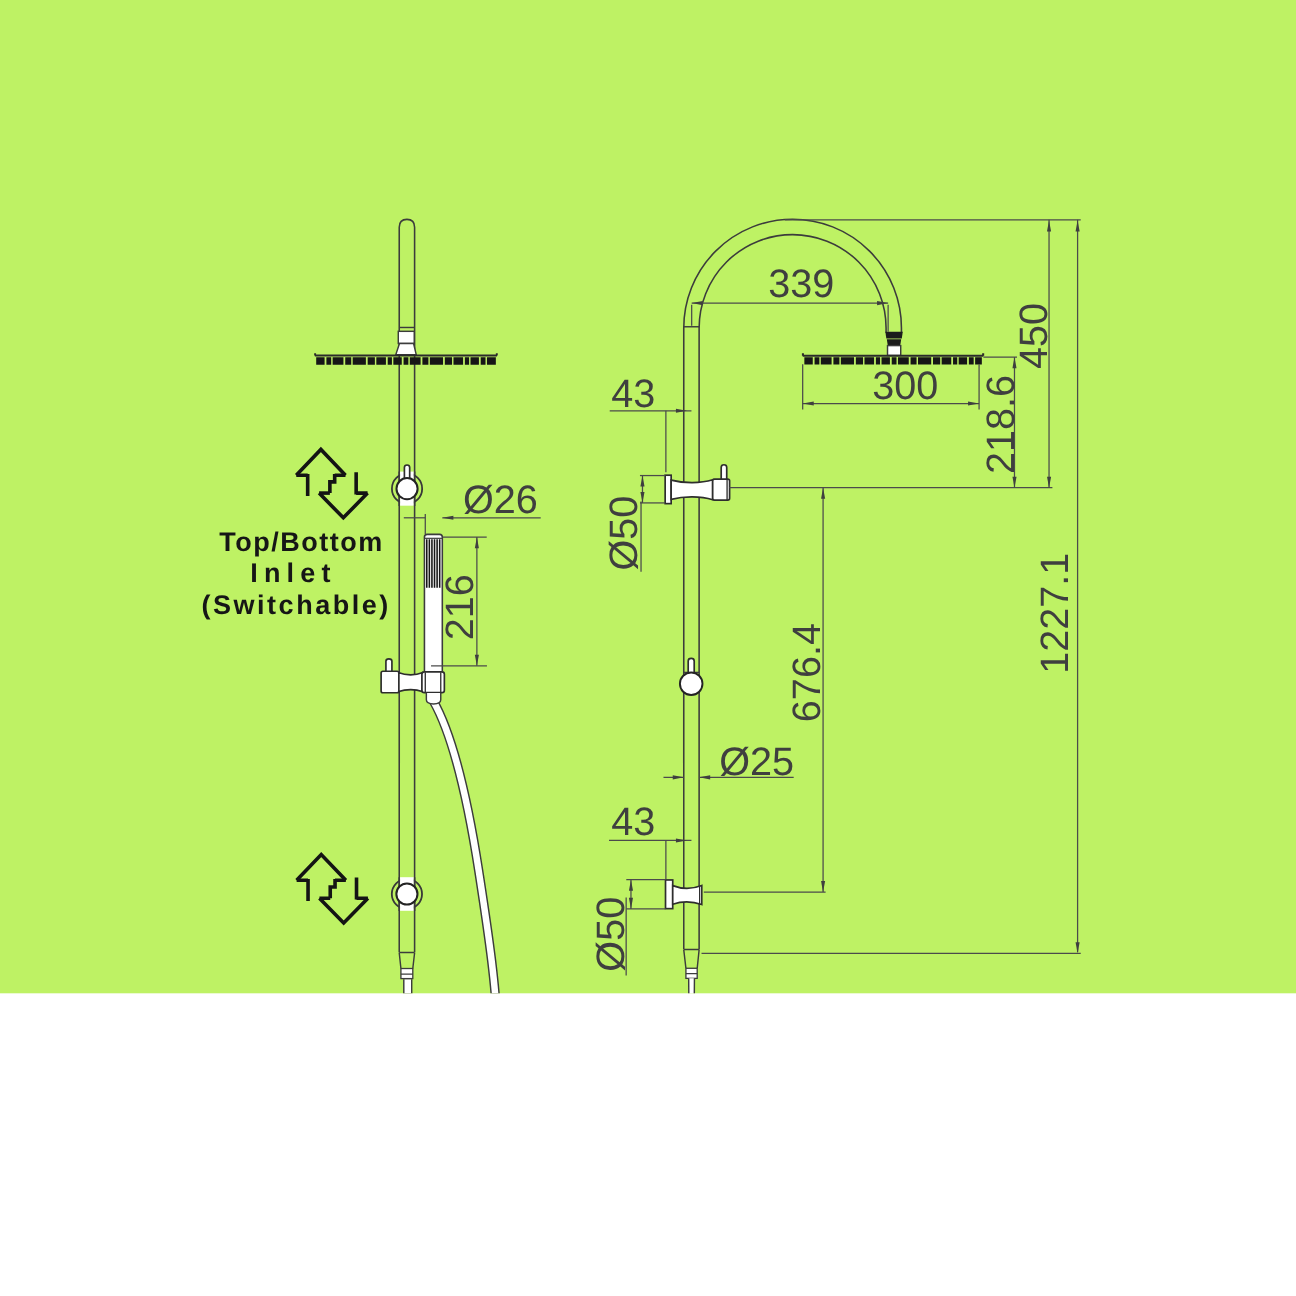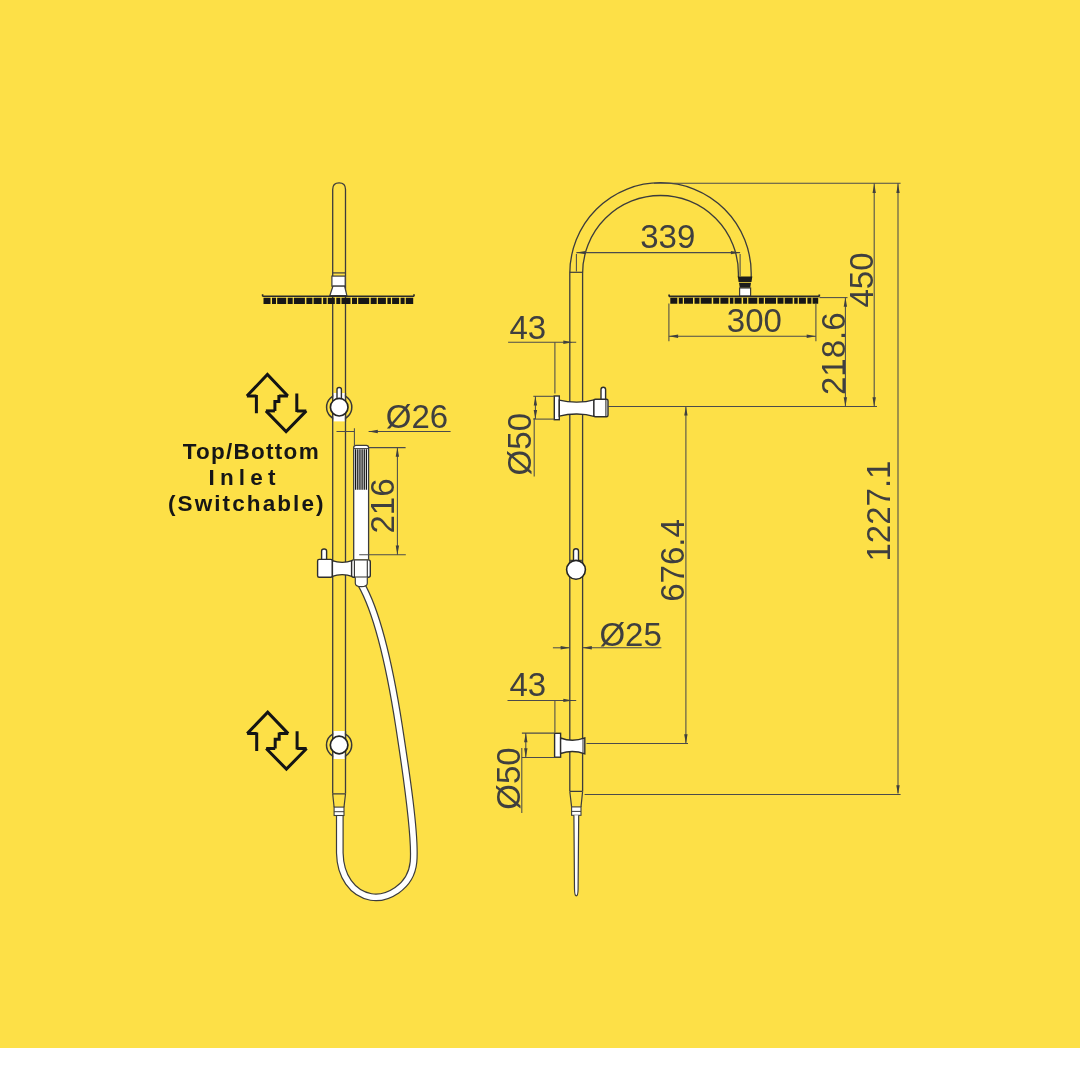--- a/index.html
+++ b/index.html
@@ -1,16 +1,16 @@
 <!DOCTYPE html>
 <html><head>
 <meta charset="utf-8">
 <style>
   html,body{margin:0;padding:0;background:#ffffff;}
-  #stage{position:relative;width:1080px;height:1048px;background:#fde047;overflow:hidden;}
+  #stage{position:relative;width:1080px;height:828px;background:#bef264;overflow:hidden;}
   svg{display:block;}
   text{font-family:"Liberation Sans",sans-serif;}
   .dim{font-size:33px;fill:#3f3f3f;}
   .lbl{font-size:22.5px;font-weight:bold;fill:#161616;}
 </style>
 </head>
 <body>
 
 <div id="stage">
 <svg width="1080" height="1080" viewBox="0 0 1080 1080">

